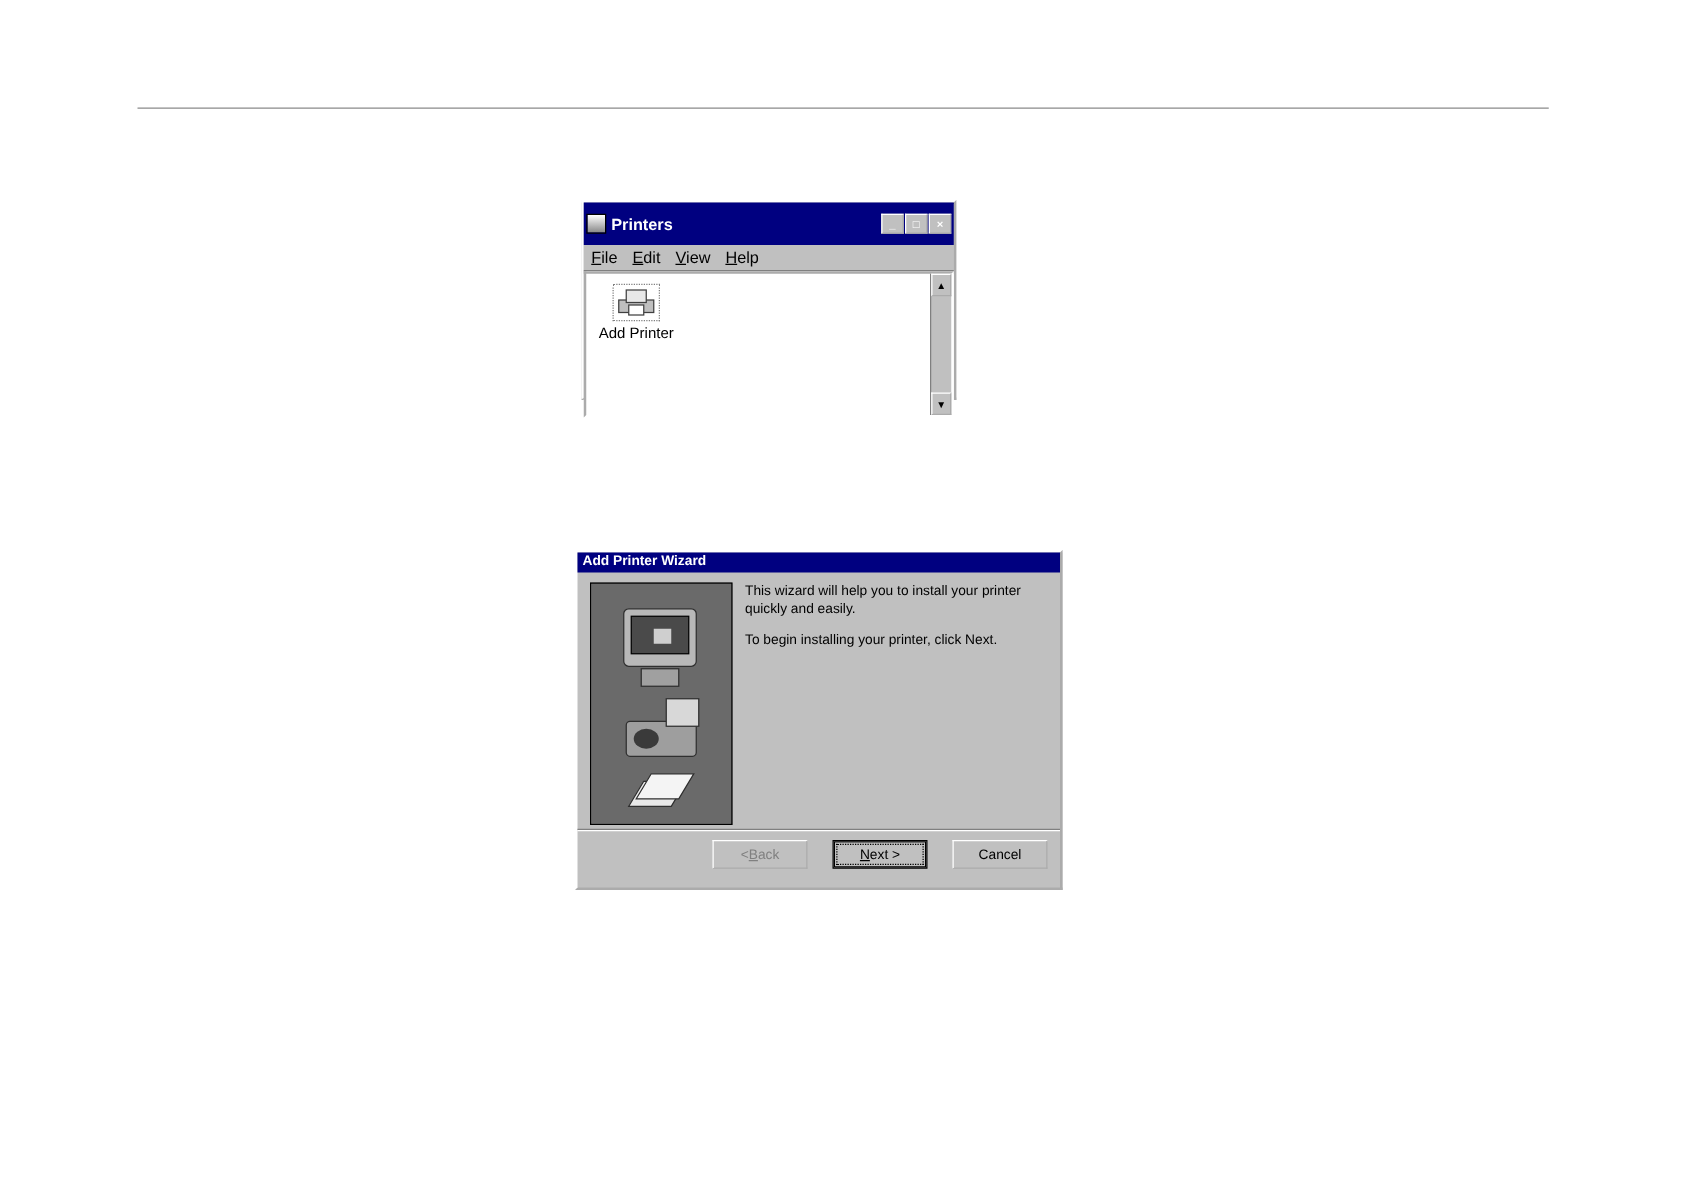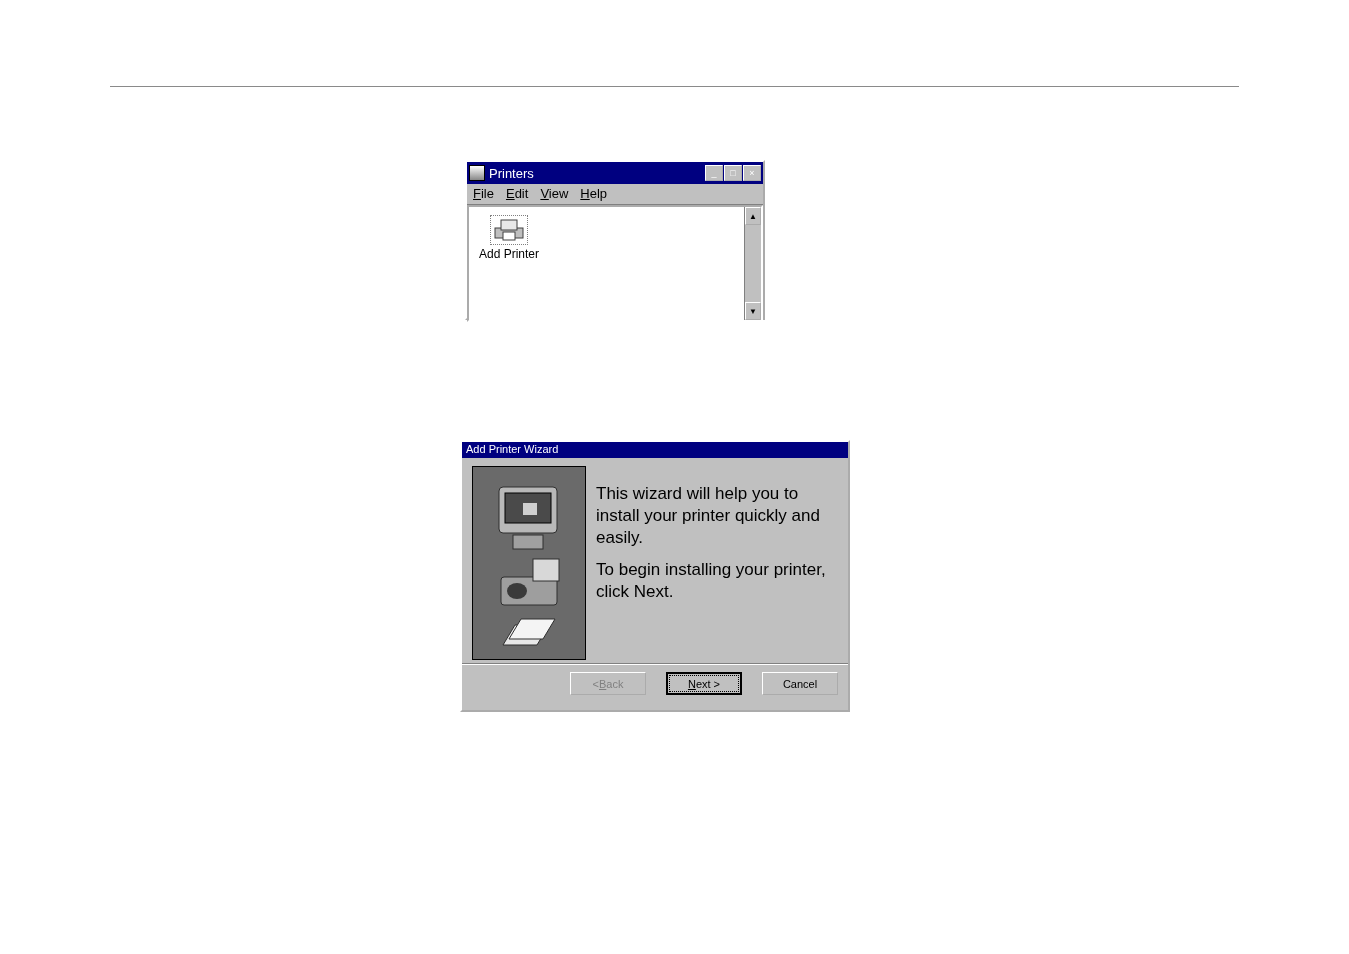--- a/index.html
+++ b/index.html
@@ -35,23 +35,23 @@
     border: 2px outset #fff;
     box-shadow: 1px 1px 0 #404040 inset;
     box-sizing: border-box;
   }
   .title-bar {
     background: #000080;
     color: #fff;
     display: flex;
     align-items: center;
     justify-content: space-between;
-    height: 22px;
+    height: 34px;
     padding: 0 2px;
-    font-weight: normal;
+    font-weight: bold;
     font-size: 13px;
   }
   .title-left {
     display: flex;
     align-items: center;
     gap: 4px;
   }
   .title-icon {
     width: 14px;
     height: 14px;
@@ -140,21 +140,21 @@
     top: 440px;
     width: 390px;
     height: 272px;
     background: #c0c0c0;
     border: 2px outset #fff;
     box-sizing: border-box;
   }
   .wiz-title {
     background: #000080;
     color: #fff;
-    font-weight: normal;
+    font-weight: bold;
     font-size: 11px;
     padding: 1px 4px;
     height: 14px;
     line-height: 13px;
   }
   .wiz-body {
     display: flex;
     padding: 8px 10px 6px 10px;
     gap: 10px;
     height: 206px;
@@ -171,23 +171,22 @@
   }
   .wiz-image {
     width: 112px;
     height: 192px;
     background: #6a6a6a;
     border: 1px solid #000;
     flex: 0 0 auto;
   }
   .wiz-text {
     flex: 1 1 auto;
-    font-size: 17px;
+    font-size: 11px;
     line-height: 1.3;
-    margin-top: 17px;
   }
   .wiz-text p { margin: 0 0 10px 0; }
   .wiz-buttons {
     display: flex;
     justify-content: flex-end;
     gap: 20px;
     padding: 8px 10px 0 10px;
   }
   .btn {
     min-width: 62px;

